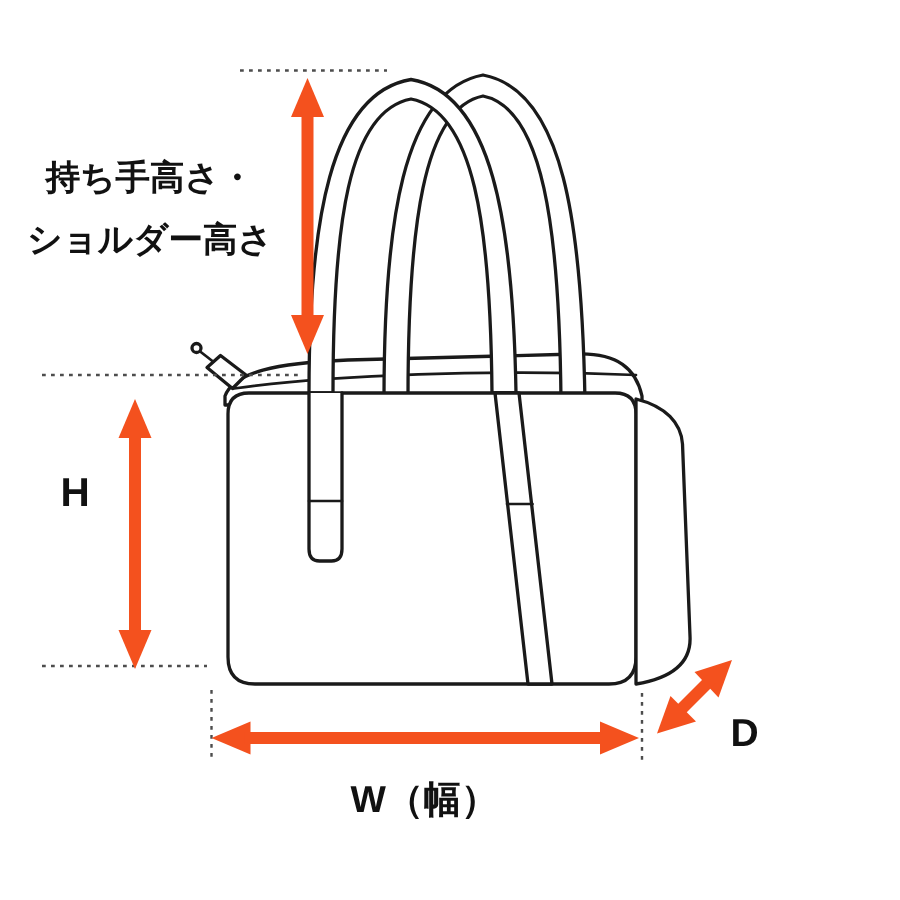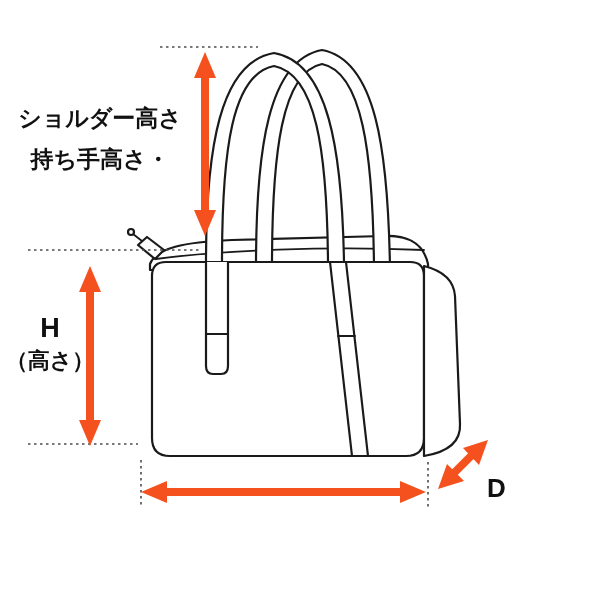--- a/index.html
+++ b/index.html
@@ -83,25 +83,25 @@
     </g>
 
     <g>
       <polygon class="arrow-head" points="488,440 479,465 463,448"></polygon>
       <line class="arrow-shaft" x1="452" y1="475" x2="474" y2="453"></line>
       <polygon class="arrow-head" points="438,489 464,481 447,464"></polygon>
     </g>
   </svg>
 
   <div class="lbl lbl-handle">
+    <div>持ち手高さ・</div>
     <div>ショルダー高さ</div>
-    <div>持ち手高さ・</div>
   </div>
 
   <div class="lbl lbl-h">
     <div class="letter">H</div>
-    <div class="sub">（高さ）</div>
   </div>
 
+  <div class="lbl lbl-w">W（幅）</div>
 
   <div class="lbl lbl-d-letter">D</div>
 
 </div>
 
 </body></html>

